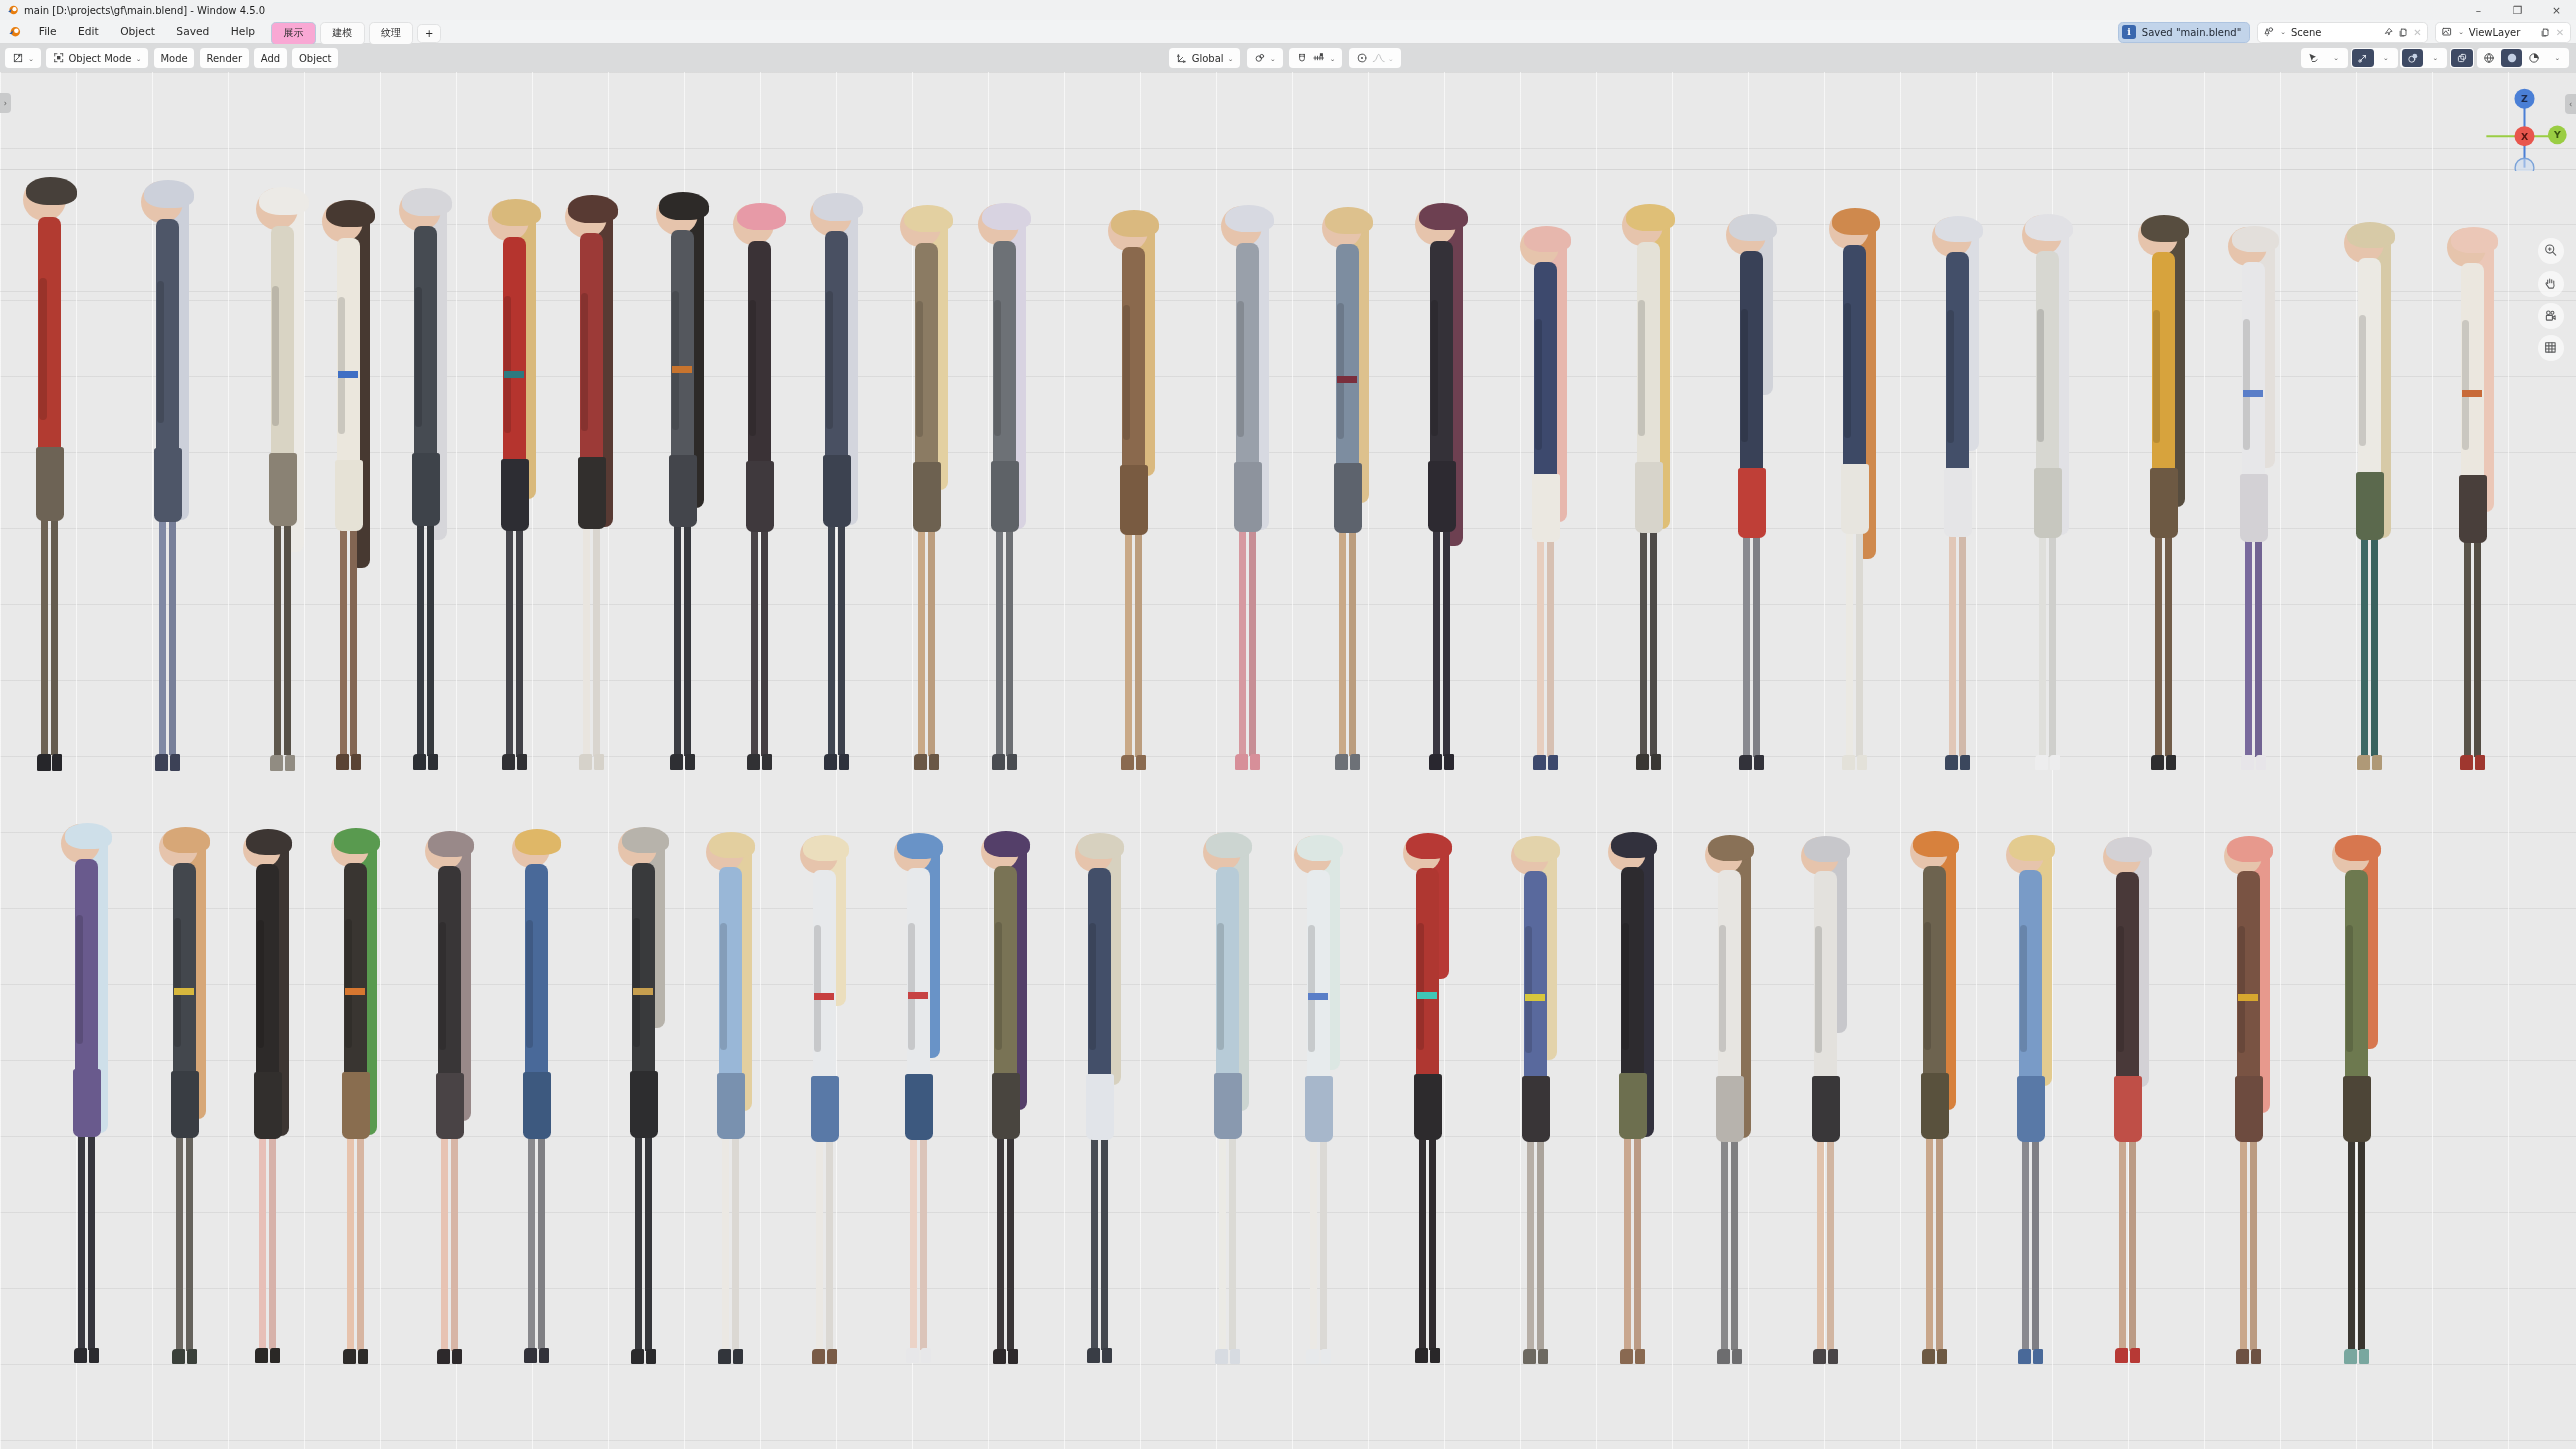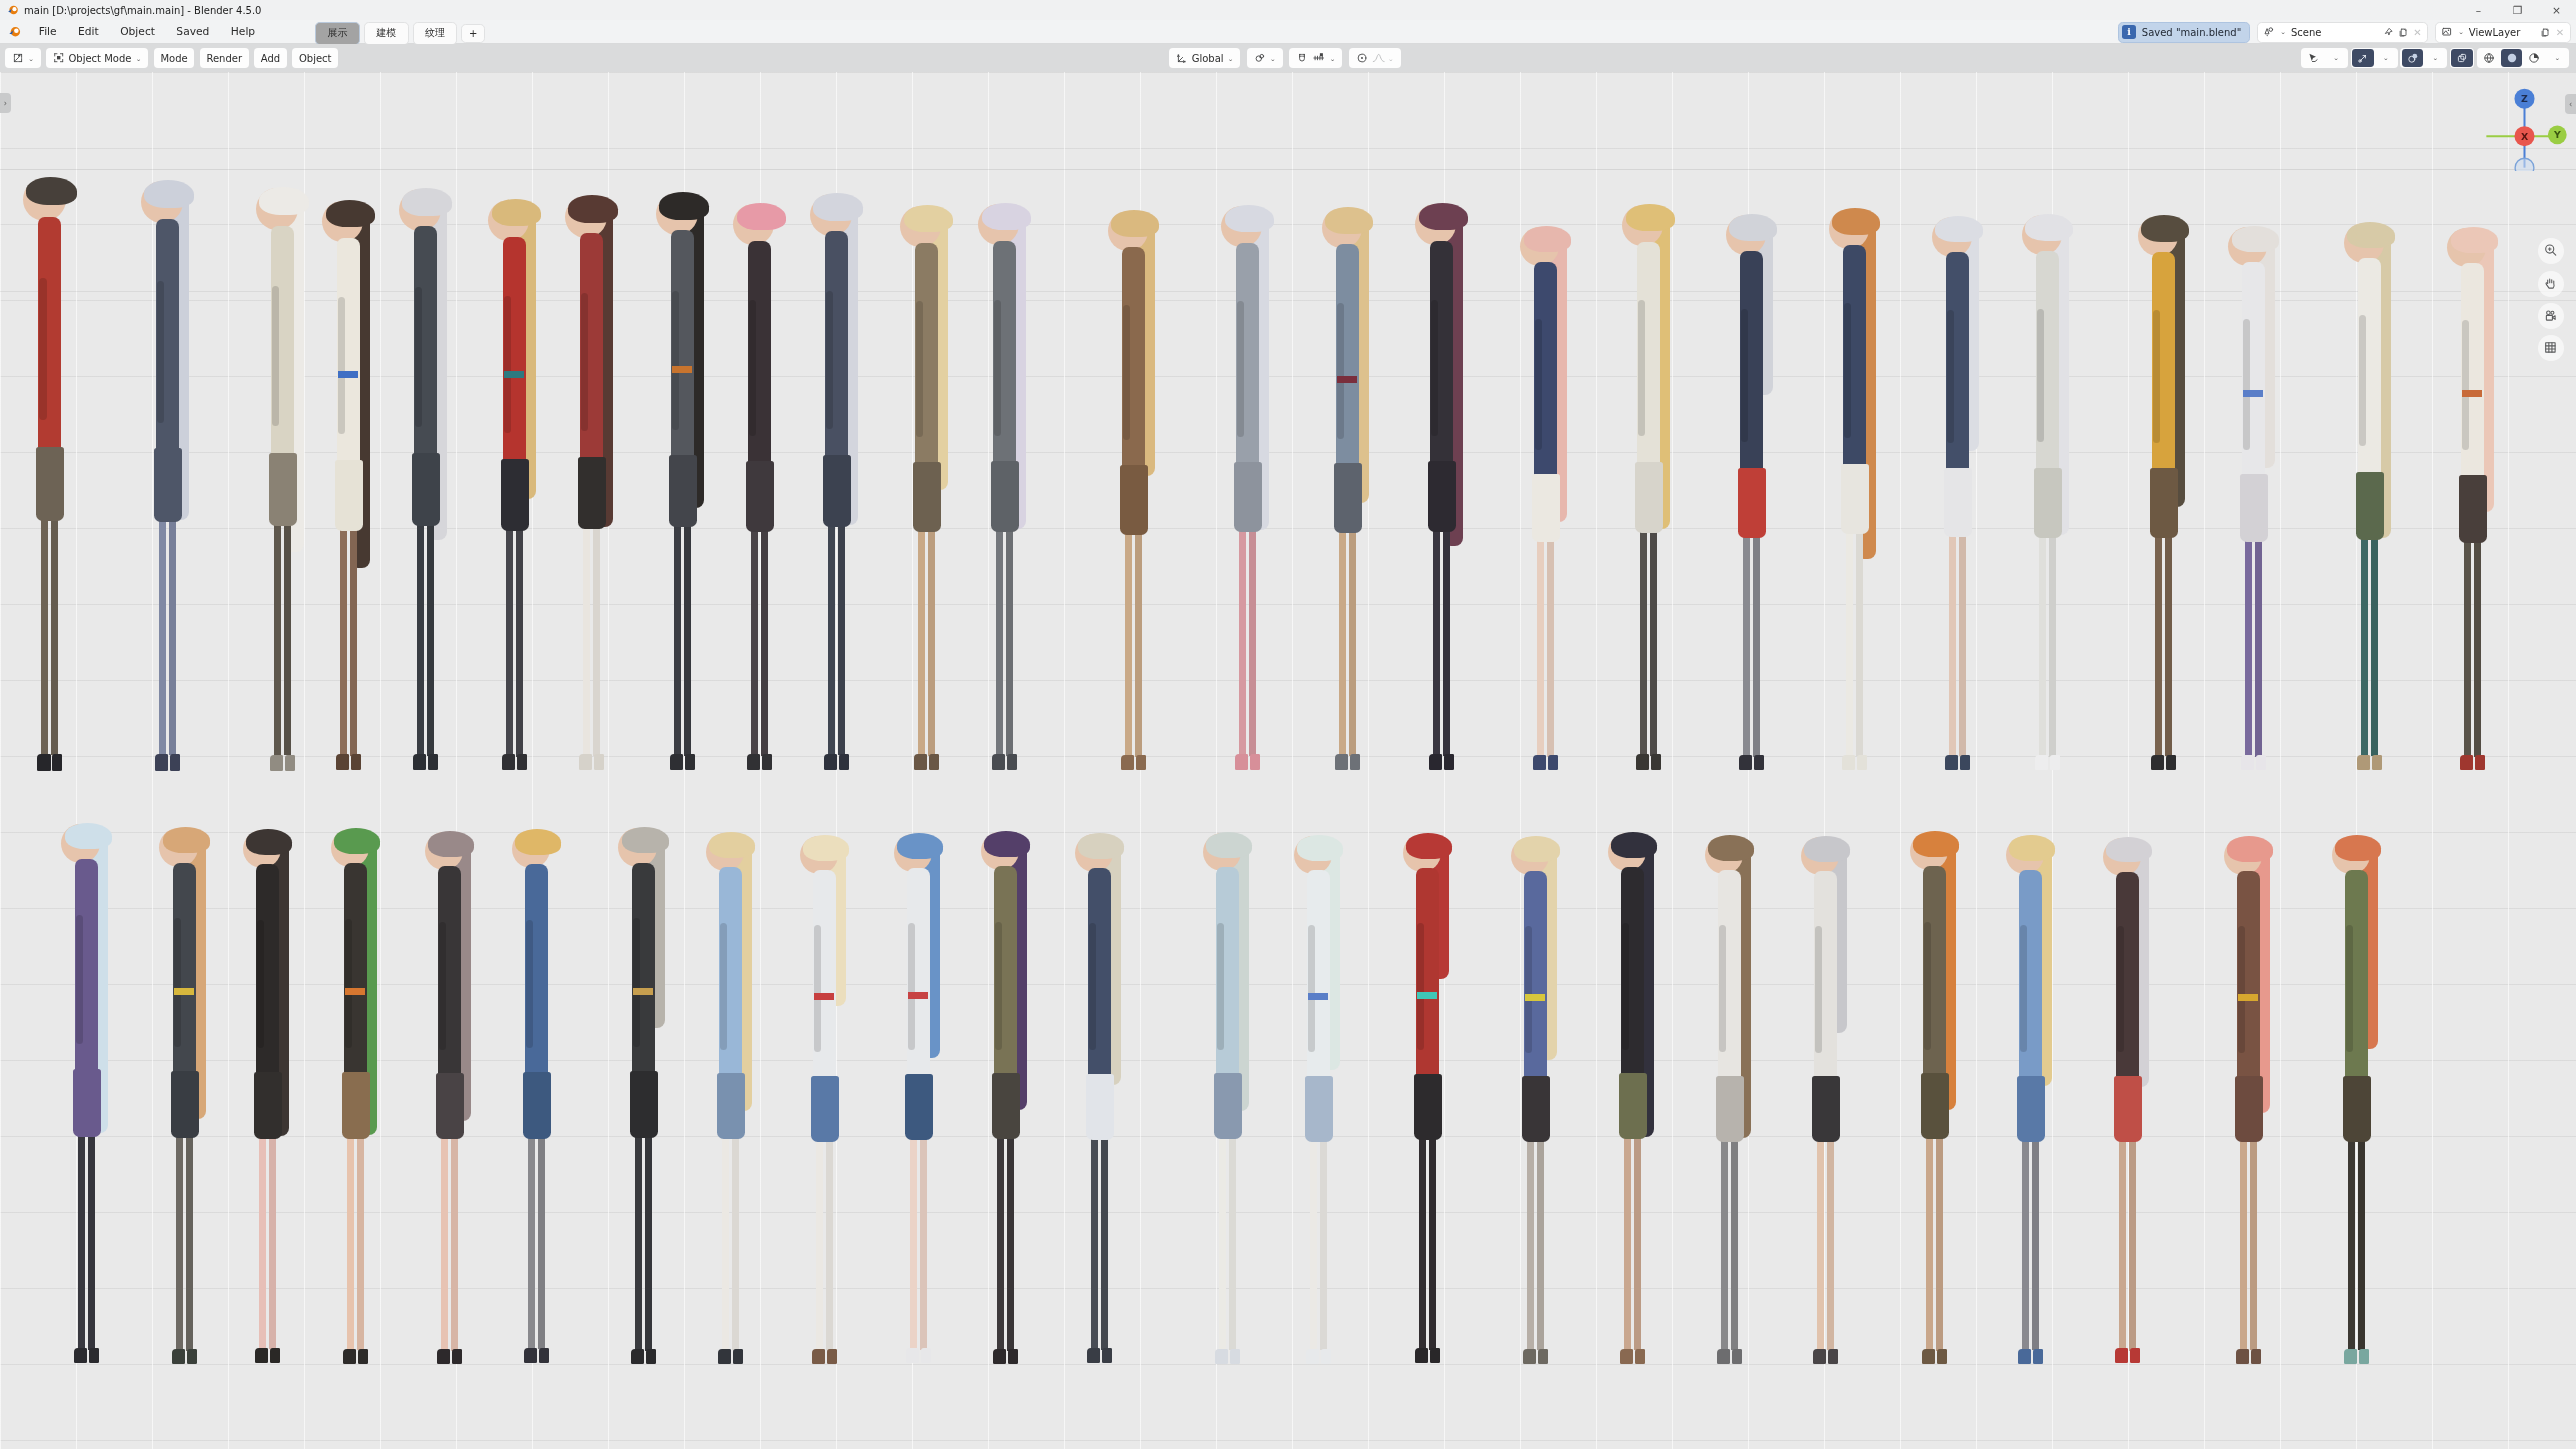--- a/index.html
+++ b/index.html
@@ -11,21 +11,21 @@
   #titlebar .logo{margin-left:6.7px;margin-right:5.4px;display:flex;align-items:center;}
   .winctl{position:absolute;top:0;height:20px;display:flex;align-items:center;justify-content:center;
     width:39px;color:#4a4a4a;font-size:10.7px;}
   
   #topbar{position:absolute;left:0;top:20px;width:2576px;height:23px;background:#f2f3f4;
     border-bottom:0.7px solid #d9dadb;display:flex;align-items:center;font-size:10.7px;color:#2b2b2b;}
   #topbar .logo{margin-left:8px;margin-right:9.4px;display:flex;align-items:center;}
   .menu-item{padding:2.7px 8px;border-radius:3.4px;cursor:default;white-space:nowrap;}
   #workspaces{position:absolute;left:271px;top:22px;display:flex;gap:4px;align-items:center;font-size:10px;}
   .ws-tab{padding:3.4px 11.4px;border-radius:4.7px;background:#fbfbfb;border:0.7px solid #e1e2e3;color:#2b2b2b;white-space:nowrap;}
-  .ws-tab.active{background:#a3a3a3;border-color:#b9c9dc;margin-left:44px;}
+  .ws-tab.active{background:#f9a8d4;border-color:#b9c9dc;}
   .ws-add{padding:3.4px 6.7px;border-radius:4.7px;background:#fbfbfb;border:0.7px solid #e1e2e3;color:#2b2b2b;}
   #topbar-right{position:absolute;right:5.4px;top:21.5px;display:flex;gap:6.7px;align-items:center;font-size:10px;}
   .pillbox{display:flex;align-items:center;background:#ffffff;border:0.7px solid #e0e1e2;border-radius:4.7px;
     height:19px;padding:0 5.4px;gap:4.7px;color:#2a2a2a;}
   #saved-badge{background:#c2d4ea;border:0.7px solid #aec4e0;border-radius:4.7px;height:19px;display:flex;
     align-items:center;gap:5.4px;padding:0 8px 0 2.7px;color:#1e2530;}
   #saved-badge .ibox{width:14.8px;height:14.8px;background:#3a67ae;color:#fff;border-radius:2.7px;display:flex;
     align-items:center;justify-content:center;font-weight:bold;font-size:9.4px;font-family:"DejaVu Serif","Liberation Serif",serif;}
   .gray{color:#c2c3c4;}
   .chev{font-size:7.4px;color:#555;transform:scaleY(.8);}
@@ -67,21 +67,21 @@
 <body>
 
 <div id="titlebar">
   <span class="logo">
     <svg width="12" height="12" viewBox="0 0 20 20">
         <circle cx="11" cy="10" r="7" fill="#e87d0d"></circle>
         <circle cx="12.5" cy="8.6" r="3.4" fill="#fff"></circle>
         <path d="M2 13 L8 8 L6 14 Z" fill="#2a5caa"></path>
       </svg>
   </span>
-  <span>main [D:\projects\gf\main.main] - Blender 4.5.0</span>
+  <span>main [D:\projects\gf\main.blend] - Window 4.5.0</span>
   <div class="winctl" style="right:78px;">
       <span>–</span>
     </div>
   <div class="winctl" style="right:39px;">
       <span>❐</span>
     </div>
   <div class="winctl" style="right:0;">
       <span>×</span>
     </div>
 </div>

